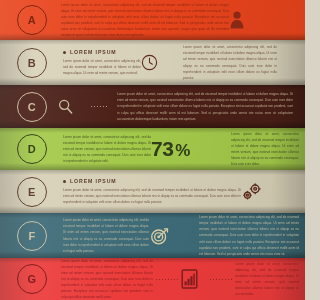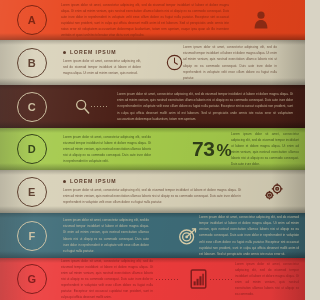--- a/index.html
+++ b/index.html
@@ -87,21 +87,21 @@
     font-weight: bold;
     letter-spacing: -0.5px;
     white-space: nowrap;
   }
   .stat .pct { font-size: 17px; font-weight: bold; margin-left: 2px; }
 
   .icon-wrap {
     flex: 0 0 auto;
     display: flex;
     align-items: center;
-    justify-content: flex-end;
+    justify-content: flex-start;
   }
   .dots {
     flex: 0 0 auto;
     height: 1px;
     background-image: linear-gradient(to right, currentColor 48%, rgba(0,0,0,0) 48%);
     background-size: 3px 1px;
     opacity: 0.75;
   }
 
   

